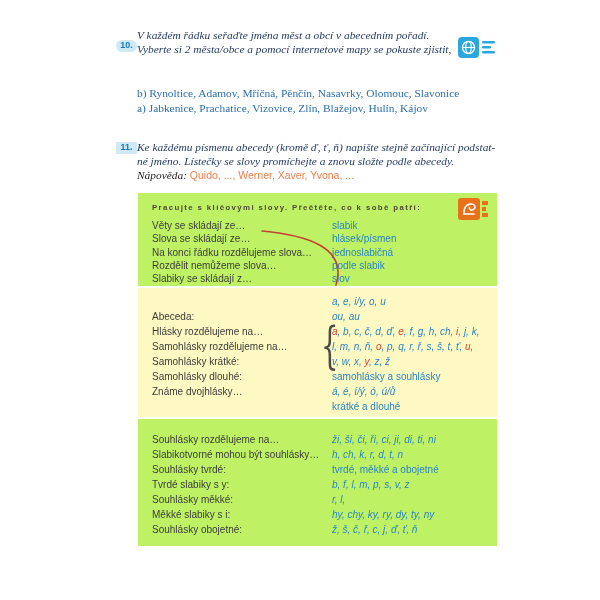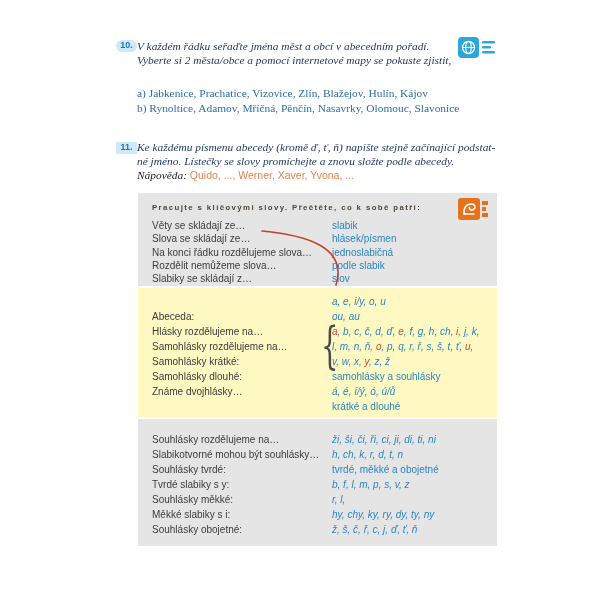--- a/index.html
+++ b/index.html
@@ -17,21 +17,21 @@
     font:italic 11.4px/14px "Liberation Serif",serif;color:#223a63;
   }
   .city-list{
     position:absolute;left:137px;width:366px;
     font:11.4px/15.2px "Liberation Serif",serif;color:#2c6ea8;
   }
   .hint-label{font:italic 11.4px "Liberation Serif",serif;color:#222222;}
   .hint-value{font:10.5px "Liberation Sans",sans-serif;color:#e8814d;}
   .kw-box{position:absolute;left:138px;top:193px;width:359px;}
   .kw-section{position:relative;width:359px;margin-bottom:2px;}
-  .sec-cream{background:#e5e5e5;}
+  .sec-cream{background:#bef264;}
   .sec-green{background:#fef9c3;}
   .kw-header{
     padding:10px 14px 7px 14px;
     font:bold 7.8px "Liberation Sans",sans-serif;letter-spacing:1.4px;
     color:#4f4639;
   }
   .kw-row{position:relative;padding-left:14px;color:#3c3c3c;}
   .s1 .kw-row{height:13.3px;line-height:13.3px;font-size:10px;}
   .s2 .kw-row,.s3 .kw-row{height:15px;line-height:15px;font-size:10px;}
   .s1 .rows{padding-bottom:1px;}
@@ -50,40 +50,40 @@
   .page-num{
     position:absolute;left:468px;top:564px;
     font:12.5px "Liberation Serif",serif;color:#333333;margin-top:37px;
   }
 </style>
 </head>
 <body>
 
 <span class="badge" style="left:116px;top:40px;border-radius:6px;">10.</span>
 
-<div class="instr" style="top:39px;">
+<div class="instr" style="top:28px;">
   <div>V každém řádku seřaďte jména měst a obcí v abecedním pořadí.</div>
   <div>Vyberte si 2 města/obce a pomocí internetové mapy se pokuste zjistit,</div>
 </div>
 
 <span class="icon-abs" style="left:458px;top:36px;">
   <svg width="38" height="24" viewBox="0 0 38 24">
     <rect x="0" y="1" width="21" height="21" rx="4" fill="#2aa7dd"></rect>
     <circle cx="10.5" cy="11.5" r="6" fill="none" stroke="#ffffff" stroke-width="1.4"></circle>
     <ellipse cx="10.5" cy="11.5" rx="2.7" ry="6" fill="none" stroke="#ffffff" stroke-width="1.1"></ellipse>
     <line x1="4.5" y1="11.5" x2="16.5" y2="11.5" stroke="#ffffff" stroke-width="1.1"></line>
     <rect x="24" y="5" width="13" height="2.6" rx="1.3" fill="#2aa7dd"></rect>
     <rect x="24" y="10" width="9" height="2.6" rx="1.3" fill="#2aa7dd"></rect>
     <rect x="24" y="15" width="13" height="2.6" rx="1.3" fill="#2aa7dd"></rect>
   </svg>
 </span>
 
 <div class="city-list" style="top:86px;">
+  <div>b) Rynoltice, Adamov, Mříčná, Pěnčín, Nasavrky, Olomouc, Slavonice</div>
   <div>a) Jabkenice, Prachatice, Vizovice, Zlín, Blažejov, Hulín, Kájov</div>
-  <div>b) Rynoltice, Adamov, Mříčná, Pěnčín, Nasavrky, Olomouc, Slavonice</div>
 </div>
 
 <span class="badge" style="left:116px;top:142px;">11.</span>
 
 <div class="instr" style="top:140px;">
   <div>Ke každému písmenu abecedy (kromě ď, ť, ň) napište stejně začínající podstat-</div>
   <div>né jméno. Lístečky se slovy promíchejte a znovu složte podle abecedy.</div>
   <div>
     <span class="hint-label">Nápověda:</span>
     <span class="hint-value">Quido, ..., Werner, Xaver, Yvona, ...</span>

